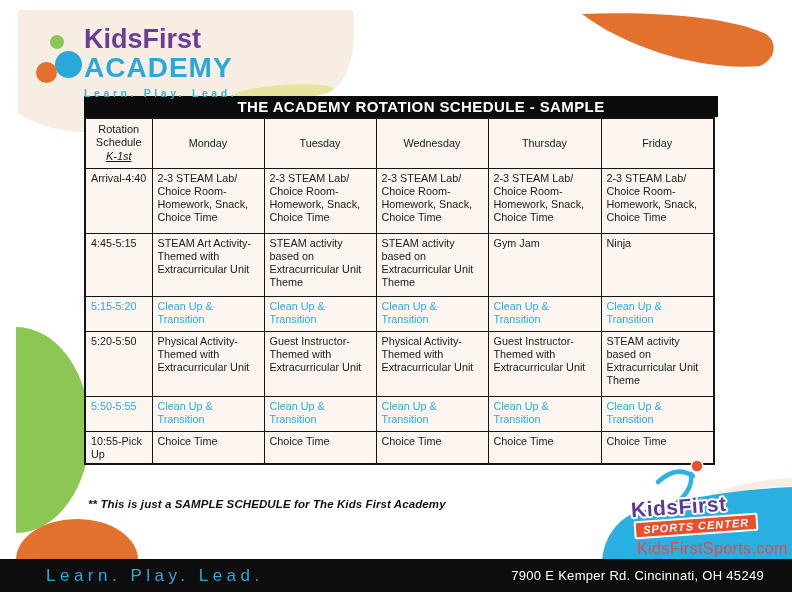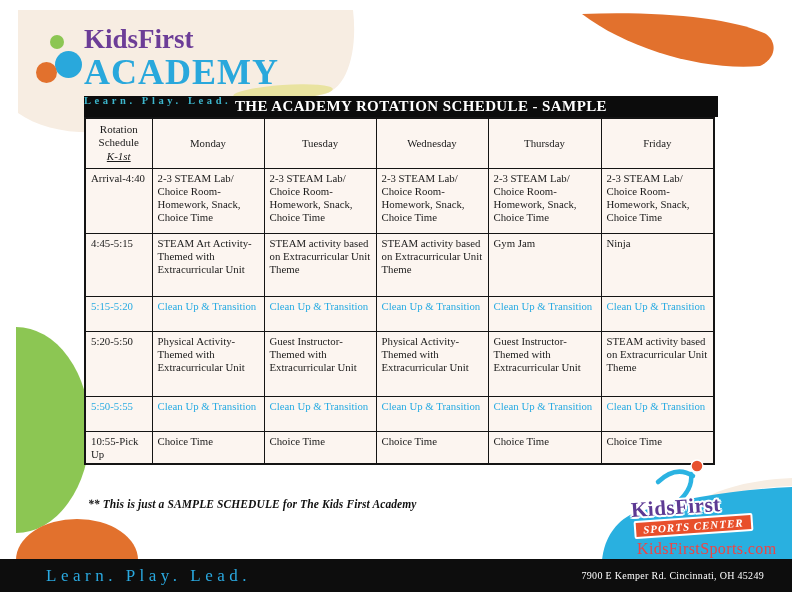--- a/index.html
+++ b/index.html
@@ -1,31 +1,31 @@
 <!DOCTYPE html>
 <html><head>
 <meta charset="utf-8">
 <style>
   html,body{margin:0;padding:0;background:#ffffff;}
   .page{position:relative;width:792px;height:612px;background:#ffffff;overflow:hidden;
-        font-family:Liberation Serif, serif;color:#1a1a1a;}
+        font-family:Liberation Sans, sans-serif;color:#1a1a1a;}
 
   
   .shape-svg{position:absolute;pointer-events:none;}
   .green-half{position:absolute;left:16px;top:327px;width:74px;height:206px;
       background:#8cc653;border-radius:0 100% 100% 0 / 0 50% 50% 0;z-index:0;}
   .orange-dome{position:absolute;left:16px;top:519px;width:122px;height:41px;
       background:#e2712d;border-radius:61px 61px 0 0 / 41px 41px 0 0;z-index:1;}
   .yellow-sliver{position:absolute;left:233px;top:85px;width:100px;height:15px;
       background:#e9e3a0;border-radius:50%;transform:rotate(-4deg);z-index:0;}
 
   
   .academy{position:absolute;left:84px;top:26px;z-index:2;line-height:1;}
   .academy .brand{font-size:27px;font-weight:bold;color:#6c3d97;letter-spacing:0px;}
-  .academy .name{font-size:36px;font-weight:bold;color:#29a8dc;letter-spacing:1px;margin-top:1px;}
+  .academy .name{font-size:28px;font-weight:bold;color:#29a8dc;letter-spacing:1px;margin-top:1px;}
   .academy .tagline{font-size:10.5px;font-weight:bold;color:#3db7cd;letter-spacing:3.6px;margin-top:6px;}
   .dot{position:absolute;border-radius:50%;z-index:1;}
   .dot.green{left:50px;top:35px;width:14px;height:14px;background:#8cc653;}
   .dot.blue{left:55px;top:51px;width:27px;height:27px;background:#29a8dc;}
   .dot.orange{left:36px;top:62px;width:21px;height:21px;background:#e2712d;}
 
   
   .sched{position:absolute;left:84px;top:96px;width:634px;z-index:1;}
   .sched-title{background:#0c0c0c;color:#ffffff;font-weight:bold;font-size:15px;
       letter-spacing:.4px;text-align:center;height:21px;line-height:21px;padding-left:40px;}
@@ -53,21 +53,21 @@
       color:#fff;font-weight:bold;font-style:italic;font-size:11px;letter-spacing:1px;
       padding:1px 7px;}
   .sports-site{position:absolute;left:637px;top:540px;z-index:3;color:#ef4444;
       font-size:16px;letter-spacing:.4px;}
 
   
   .footer{position:absolute;left:0;top:559px;width:792px;height:33px;background:#0d0d0d;
       z-index:4;display:flex;align-items:center;justify-content:space-between;
       padding:0 28px 0 46px;box-sizing:border-box;}
   .footer .tagline{color:#2aa9e0;font-size:17px;letter-spacing:4.5px;font-weight:500;}
-  .footer .address{color:#ffffff;font-size:10px;letter-spacing:.3px;}
+  .footer .address{color:#ffffff;font-size:13px;letter-spacing:.3px;}
 </style>
 </head>
 <body>
 
 <div class="page">
 
   <svg class="shape-svg" style="left:0;top:0;z-index:0;" width="380" height="145" viewBox="0 0 380 145">
     <path d="M18,10 L18,113 C45,132 85,137 135,128 C195,117 255,102 320,95 C347,92 358,52 353,10 Z" fill="#f7ede2"></path>
   </svg>
   <div class="yellow-sliver"></div>

